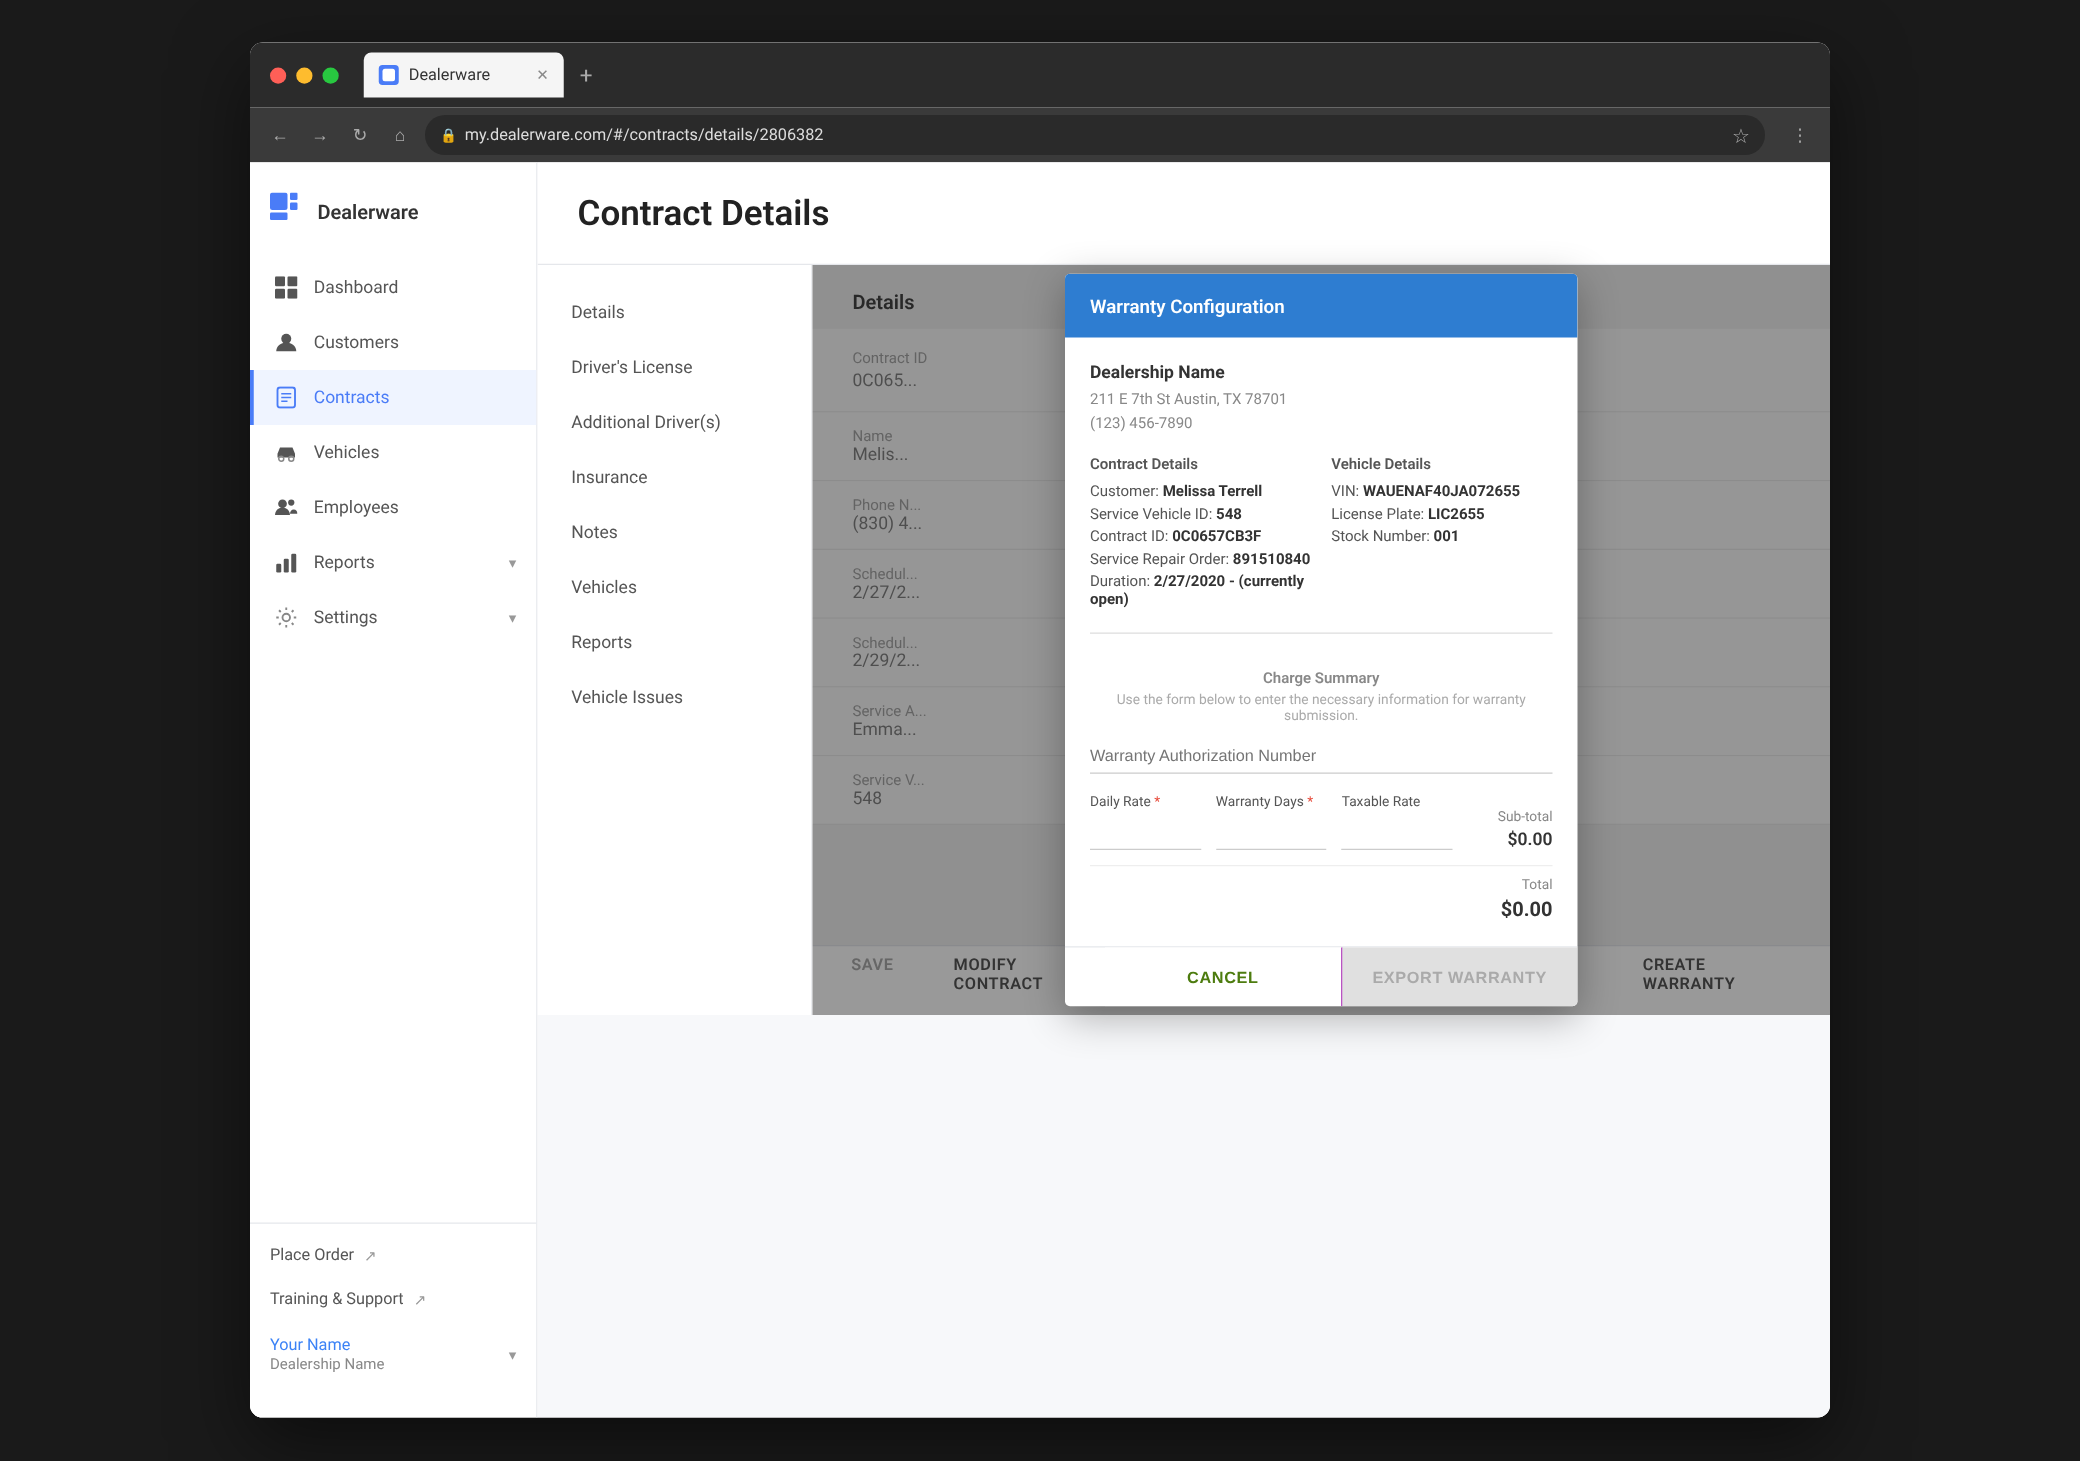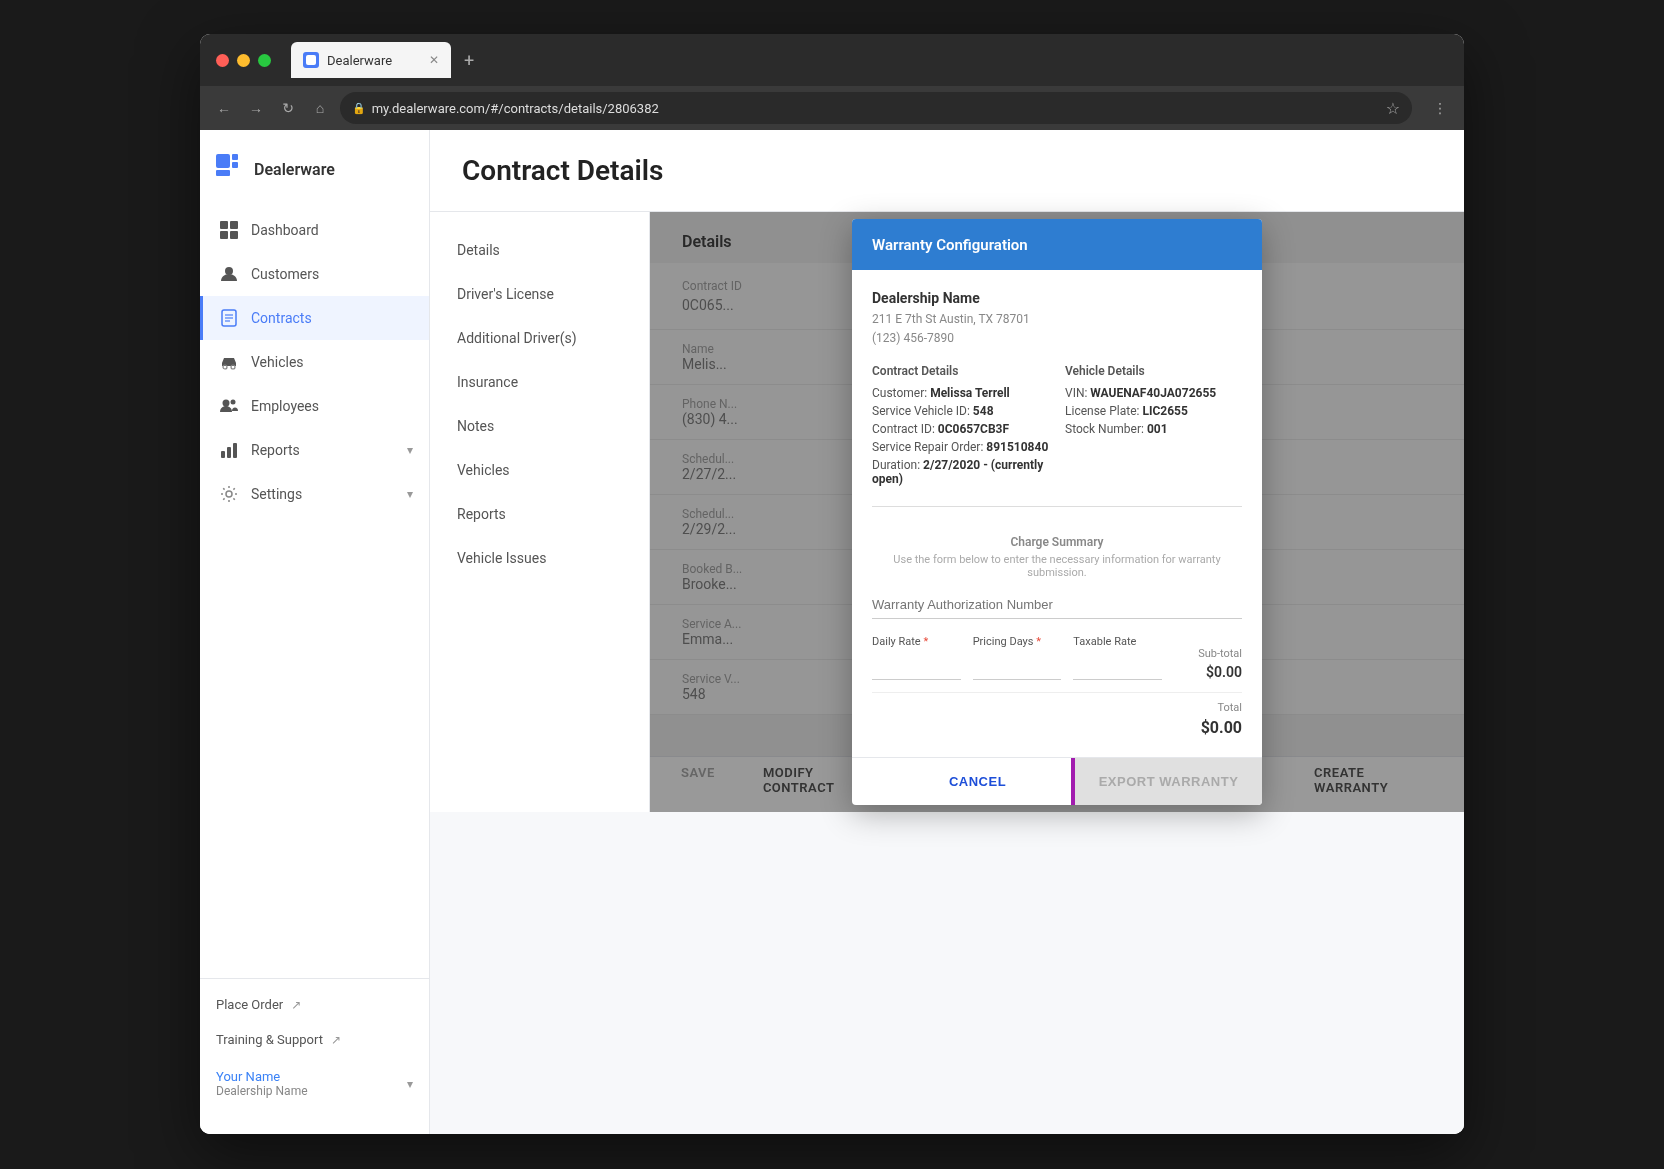--- a/index.html
+++ b/index.html
@@ -90,21 +90,21 @@
     .rate-input { width: 100%; border: none; border-bottom: 1px solid #ccc; padding: 6px 0; font-size: 13px; outline: none; }
     .subtotal-col { text-align: right; min-width: 80px; padding-left: 16px; }
     .subtotal-label { font-size: 11px; color: #888; margin-bottom: 4px; }
     .subtotal-value { font-size: 14px; font-weight: 600; color: #333; }
     .total-row { display: flex; justify-content: flex-end; margin-top: 12px; padding-top: 8px; border-top: 1px solid #eee; }
     .total-col { text-align: right; }
     .total-label { font-size: 11px; color: #888; margin-bottom: 4px; }
     .total-value { font-size: 16px; font-weight: 700; color: #333; }
     .modal-footer { display: flex; border-top: 1px solid #e5e7eb; }
     .modal-btn { flex: 1; padding: 16px; font-size: 13px; font-weight: 700; letter-spacing: 0.5px; border: none; cursor: pointer; }
-    .modal-btn.cancel { background: #fff; color: #1d4ed8; border-right: 4px solid #a21caf; margin-left: 32px; }
+    .modal-btn.cancel { background: #fff; color: #4d7c0f; border-right: 1px solid #a21caf; margin-left: 32px; }
     .modal-btn.export { background: #e0e0e0; color: #aaa; }
 
     
     svg { fill: currentColor; }
   </style>
 </head>
 <body>
 
 <div class="browser-window">
 
@@ -295,24 +295,20 @@
           <div style="background: #fff; padding: 12px 32px; border-bottom: 1px solid #e8e8e8; opacity: 0.7;">
             <div style="font-size: 12px; color: #888;">Schedul...</div>
             <div style="font-size: 14px; color: #555;">2/27/2...</div>
           </div>
 
           <div style="background: #fff; padding: 12px 32px; border-bottom: 1px solid #e8e8e8; opacity: 0.7;">
             <div style="font-size: 12px; color: #888;">Schedul...</div>
             <div style="font-size: 14px; color: #555;">2/29/2...</div>
           </div>
 
-          <div style="background: #fff; padding: 12px 32px; border-bottom: 1px solid #e8e8e8; opacity: 0.7;">
-            <div style="font-size: 12px; color: #888;">Booked B...</div>
-            <div style="font-size: 14px; color: #555;">Brooke...</div>
-          </div>
 
           <div style="background: #fff; padding: 12px 32px; border-bottom: 1px solid #e8e8e8; opacity: 0.7;">
             <div style="font-size: 12px; color: #888;">Service A...</div>
             <div style="font-size: 14px; color: #555;">Emma...</div>
           </div>
 
           <div style="background: #fff; padding: 12px 32px; border-bottom: 1px solid #e8e8e8; opacity: 0.7;">
             <div style="font-size: 12px; color: #888;">Service V...</div>
             <div style="font-size: 14px; color: #555;">548</div>
           </div>
@@ -380,21 +376,21 @@
 
                   <div class="rate-row">
                     <div class="rate-field">
                       <div class="rate-label">
                         <span>Daily Rate</span><span class="req"> *</span>
                       </div>
                       <input class="rate-input" type="text" style="">
                     </div>
                     <div class="rate-field" style="margin-left: 12px;">
                       <div class="rate-label">
-                        <span>Pricing Days</span><span class="req"> *</span>
+                        <span>Warranty Days</span><span class="req"> *</span>
                       </div>
                       <input class="rate-input" type="text" style="">
                     </div>
                     <div class="rate-field" style="margin-left: 12px;">
                       <div class="rate-label">Taxable Rate</div>
                       <input class="rate-input" type="text" style="">
                     </div>
                     <div class="subtotal-col">
                       <div class="subtotal-label">Sub-total</div>
                       <div class="subtotal-value">$0.00</div>

